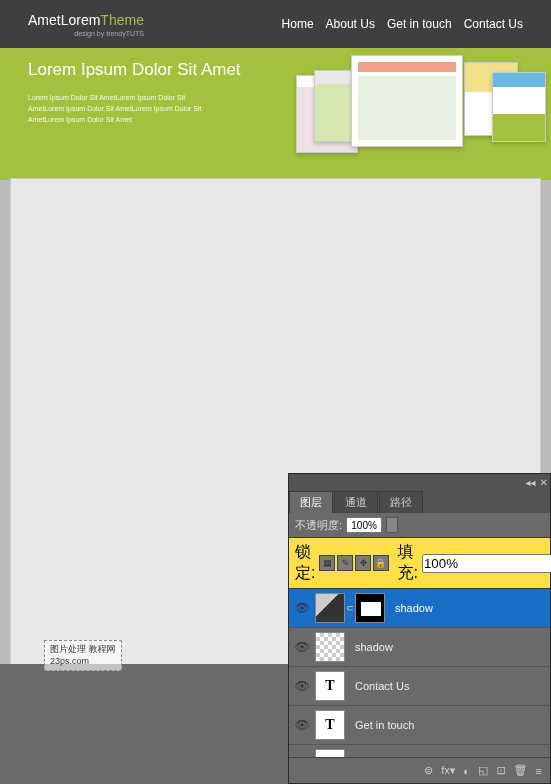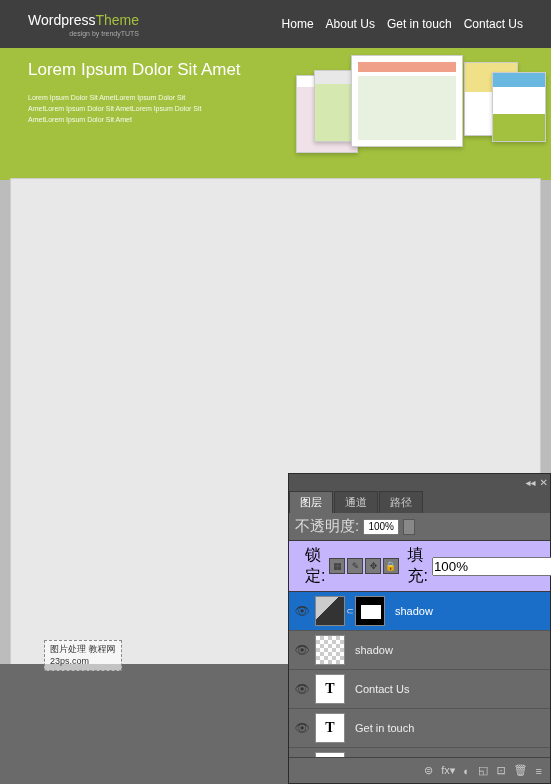--- a/index.html
+++ b/index.html
@@ -27,24 +27,24 @@
 .bottom-dark{position:absolute;bottom:0;left:0;right:0;height:120px;background:#6a6a6a;}
 .watermark{position:absolute;left:44px;top:640px;border:1px dashed #888;background:rgba(255,255,255,.6);padding:3px 5px;font-size:9px;line-height:1.3;color:#333;}
 .panel{position:absolute;right:0;top:473px;width:263px;height:311px;background:#535353;border:1px solid #2a2a2a;font-family:"Microsoft YaHei",Arial,sans-serif;}
 .panel-hdr{height:17px;background:#535353;display:flex;justify-content:flex-end;align-items:center;padding:0 2px;gap:4px;}
 .panel-hdr span{color:#ccc;font-size:10px;cursor:pointer;}
 .tabs{display:flex;background:#535353;height:22px;}
 .tab{padding:3px 10px;font-size:11px;color:#ccc;border:1px solid #3a3a3a;border-bottom:none;background:#4a4a4a;margin-right:1px;cursor:pointer;}
 .tab.active{background:#6a6a6a;color:#fff;}
 .toolbar{background:#6a6a6a;padding:4px 6px;display:flex;align-items:center;gap:4px;border-bottom:1px solid #3a3a3a;}
 .toolbar select{font-size:11px;height:18px;width:122px;}
-.toolbar .lbl{font-size:15px;color:#ddd;}
+.toolbar .lbl{font-size:11px;color:#ddd;}
 .toolbar input[type=text]{width:36px;height:16px;font-size:10px;text-align:center;}
 .toolbar .arrow{width:12px;height:16px;background:#888;border:1px solid #555;display:inline-block;}
-.toolbar2{background:#c4b5fd;padding:4px 16px;display:flex;align-items:center;gap:4px;border-bottom:1px solid #3a3a3a;}
+.toolbar2{background:#fde047;padding:4px 6px;display:flex;align-items:center;gap:4px;border-bottom:1px solid #3a3a3a;}
 .lockicons{display:flex;gap:2px;}
 .lockicons span{width:16px;height:16px;border:1px solid #444;background:#7a7a7a;display:flex;align-items:center;justify-content:center;font-size:9px;color:#333;}
 .layers{background:#6a6a6a;height:188px;overflow-y:auto;overflow-x:hidden;}
 .layers::-webkit-scrollbar{width:16px;}
 .layers::-webkit-scrollbar-track{background:#5a5a5a;}
 .layers::-webkit-scrollbar-thumb{background:#888;border:1px solid #444;}
 .layer{display:flex;align-items:center;height:39px;border-bottom:1px solid #555;padding:0 4px;gap:4px;}
 .layer.sel{background:#1a6ec8;}
 .eye{width:18px;height:18px;display:flex;align-items:center;justify-content:center;color:#333;font-size:12px;}
 .thumb{width:30px;height:30px;background:#fff;border:1px solid #888;display:flex;align-items:center;justify-content:center;font-size:14px;font-weight:bold;font-family:Georgia,serif;}
@@ -58,21 +58,21 @@
 .layer:not(.sel) .lname{color:#eee;}
 .panel-ftr{position:absolute;bottom:0;left:0;right:0;height:26px;background:#6a6a6a;border-top:1px solid #444;display:flex;align-items:center;justify-content:flex-end;gap:8px;padding:0 8px;}
 .panel-ftr span{color:#ccc;font-size:11px;cursor:pointer;}
 </style>
 </head>
 <body>
 
 <div class="page">
   <div class="topbar">
     <div class="logo">
-      <span>Wordpress</span><span class="green">Theme</span>
+      <span>AmetLorem</span><span class="green">Theme</span>
       <span class="tag">design by trendyTUTS</span>
     </div>
     <div class="nav">
       <a href="#">Home</a>
       <a href="#">About Us</a>
       <a href="#">Get in touch</a>
       <a href="#">Contact Us</a>
     </div>
   </div>
 

